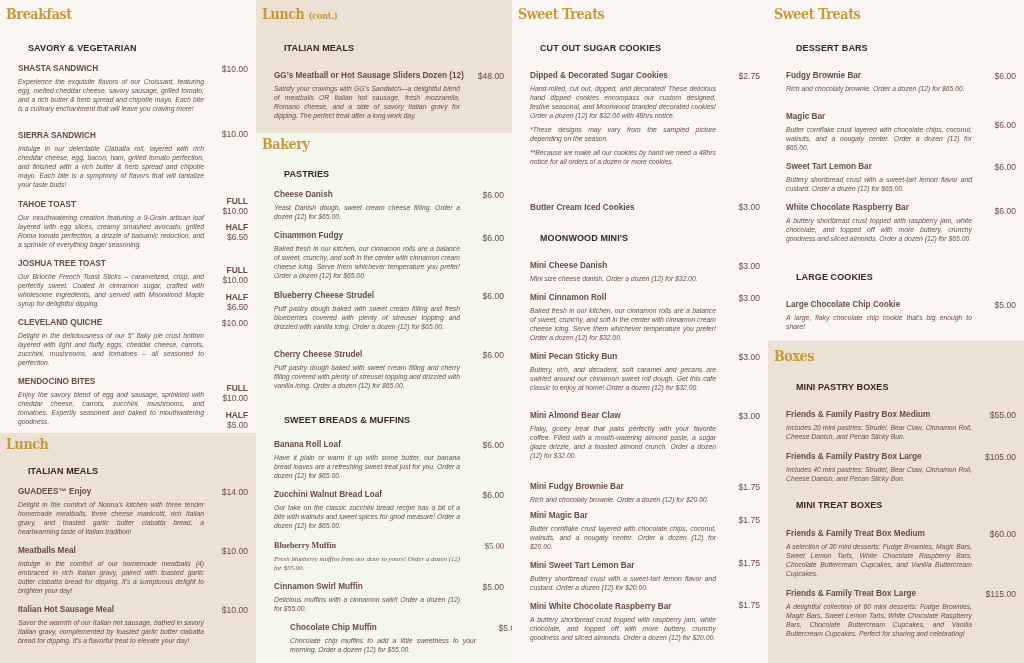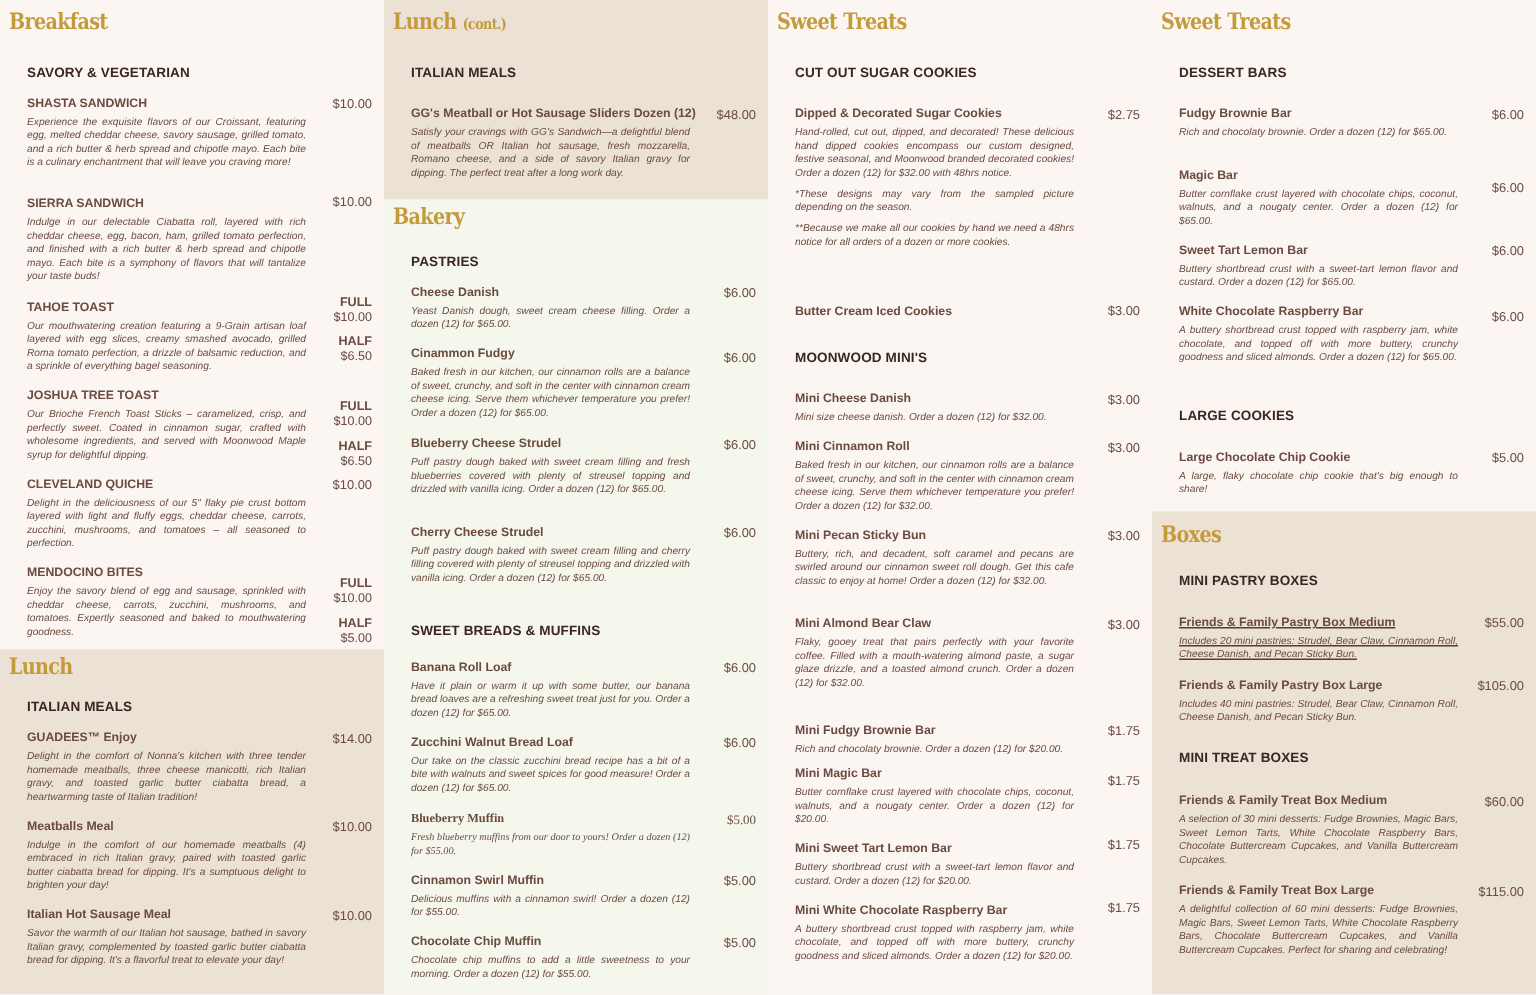--- a/index.html
+++ b/index.html
@@ -16,21 +16,21 @@
   .bg-tan { background: #ebe1d4; }
   .bg-green { background: #f5f7ec; }
   .sec-title {
     position: absolute; left: 6px;
     font-family: "DejaVu Serif", serif; font-weight: bold;
     color: #c49a3c; font-size: 15px; letter-spacing: -0.5px;
     transform: scaleX(0.85); transform-origin: left center;
   }
   .sec-title .small { font-size: 10px; }
   .cat {
-    position: absolute; left: 18px;
+    position: absolute; left: 28px;
     font-weight: bold; font-size: 9px; color: #3a2520; letter-spacing: 0.1px;
   }
   .item { position: absolute; left: 18px; width: 230px; }
   .item-name { font-size: 8.2px; font-weight: bold; color: #6b4a40; }
   .item-price {
     position: absolute; right: 0; top: 0; font-size: 8.6px; color: #6b4a40; text-align: right; width: 40px; line-height: 11px;
   }
   .item-desc {
     margin-top: 4px; width: 186px; font-style: italic; font-size: 6.8px; line-height: 9px; color: #6b4a40; text-align: justify;
   }
@@ -169,21 +169,21 @@
       <div class="item" style="top:408px;font-family:Liberation Serif, serif;">
         <div class="item-name">Blueberry Muffin</div>
         <div class="item-price">$5.00</div>
         <div class="item-desc">Fresh blueberry muffins from our door to yours! Order a dozen (12) for $55.00.</div>
       </div>
       <div class="item" style="top:449px;">
         <div class="item-name">Cinnamon Swirl Muffin</div>
         <div class="item-price">$5.00</div>
         <div class="item-desc">Delicious muffins with a cinnamon swirl! Order a dozen (12) for $55.00.</div>
       </div>
-      <div class="item" style="top:490px;">
+      <div class="item" style="top:490px;margin-left:16px;">
         <div class="item-name">Chocolate Chip Muffin</div>
         <div class="item-price">$5.00</div>
         <div class="item-desc">Chocolate chip muffins to add a little sweetness to your morning. Order a dozen (12) for $55.00.</div>
       </div>
     </div>
   </div>
 
   <div class="col c3 bg-cream">
     <div class="sec-title" style="top:5px;">Sweet Treats</div>
     <div class="cat" style="top:43px;">CUT OUT SUGAR COOKIES</div>
@@ -269,21 +269,21 @@
       <div class="item" style="top:300px;">
         <div class="item-name">Large Chocolate Chip Cookie</div>
         <div class="item-price">$5.00</div>
         <div class="item-desc">A large, flaky chocolate chip cookie that's big enough to share!</div>
       </div>
     </div>
 
     <div class="band bg-tan" style="top:341px;height:322px;">
       <div class="sec-title" style="top:6px;">Boxes</div>
       <div class="cat" style="top:41px;">MINI PASTRY BOXES</div>
-      <div class="item" style="top:69px;text-decoration:underline;">
+      <div class="item" style="top:69px;">
         <div class="item-name">Friends &amp; Family Pastry Box Medium</div>
         <div class="item-price" style="width:50px;">$55.00</div>
         <div class="item-desc">Includes 20 mini pastries: Strudel, Bear Claw, Cinnamon Roll, Cheese Danish, and Pecan Sticky Bun.</div>
       </div>
       <div class="item" style="top:111px;">
         <div class="item-name">Friends &amp; Family Pastry Box Large</div>
         <div class="item-price" style="width:50px;">$105.00</div>
         <div class="item-desc">Includes 40 mini pastries: Strudel, Bear Claw, Cinnamon Roll, Cheese Danish, and Pecan Sticky Bun.</div>
       </div>
       <div class="cat" style="top:159px;">MINI TREAT BOXES</div>

